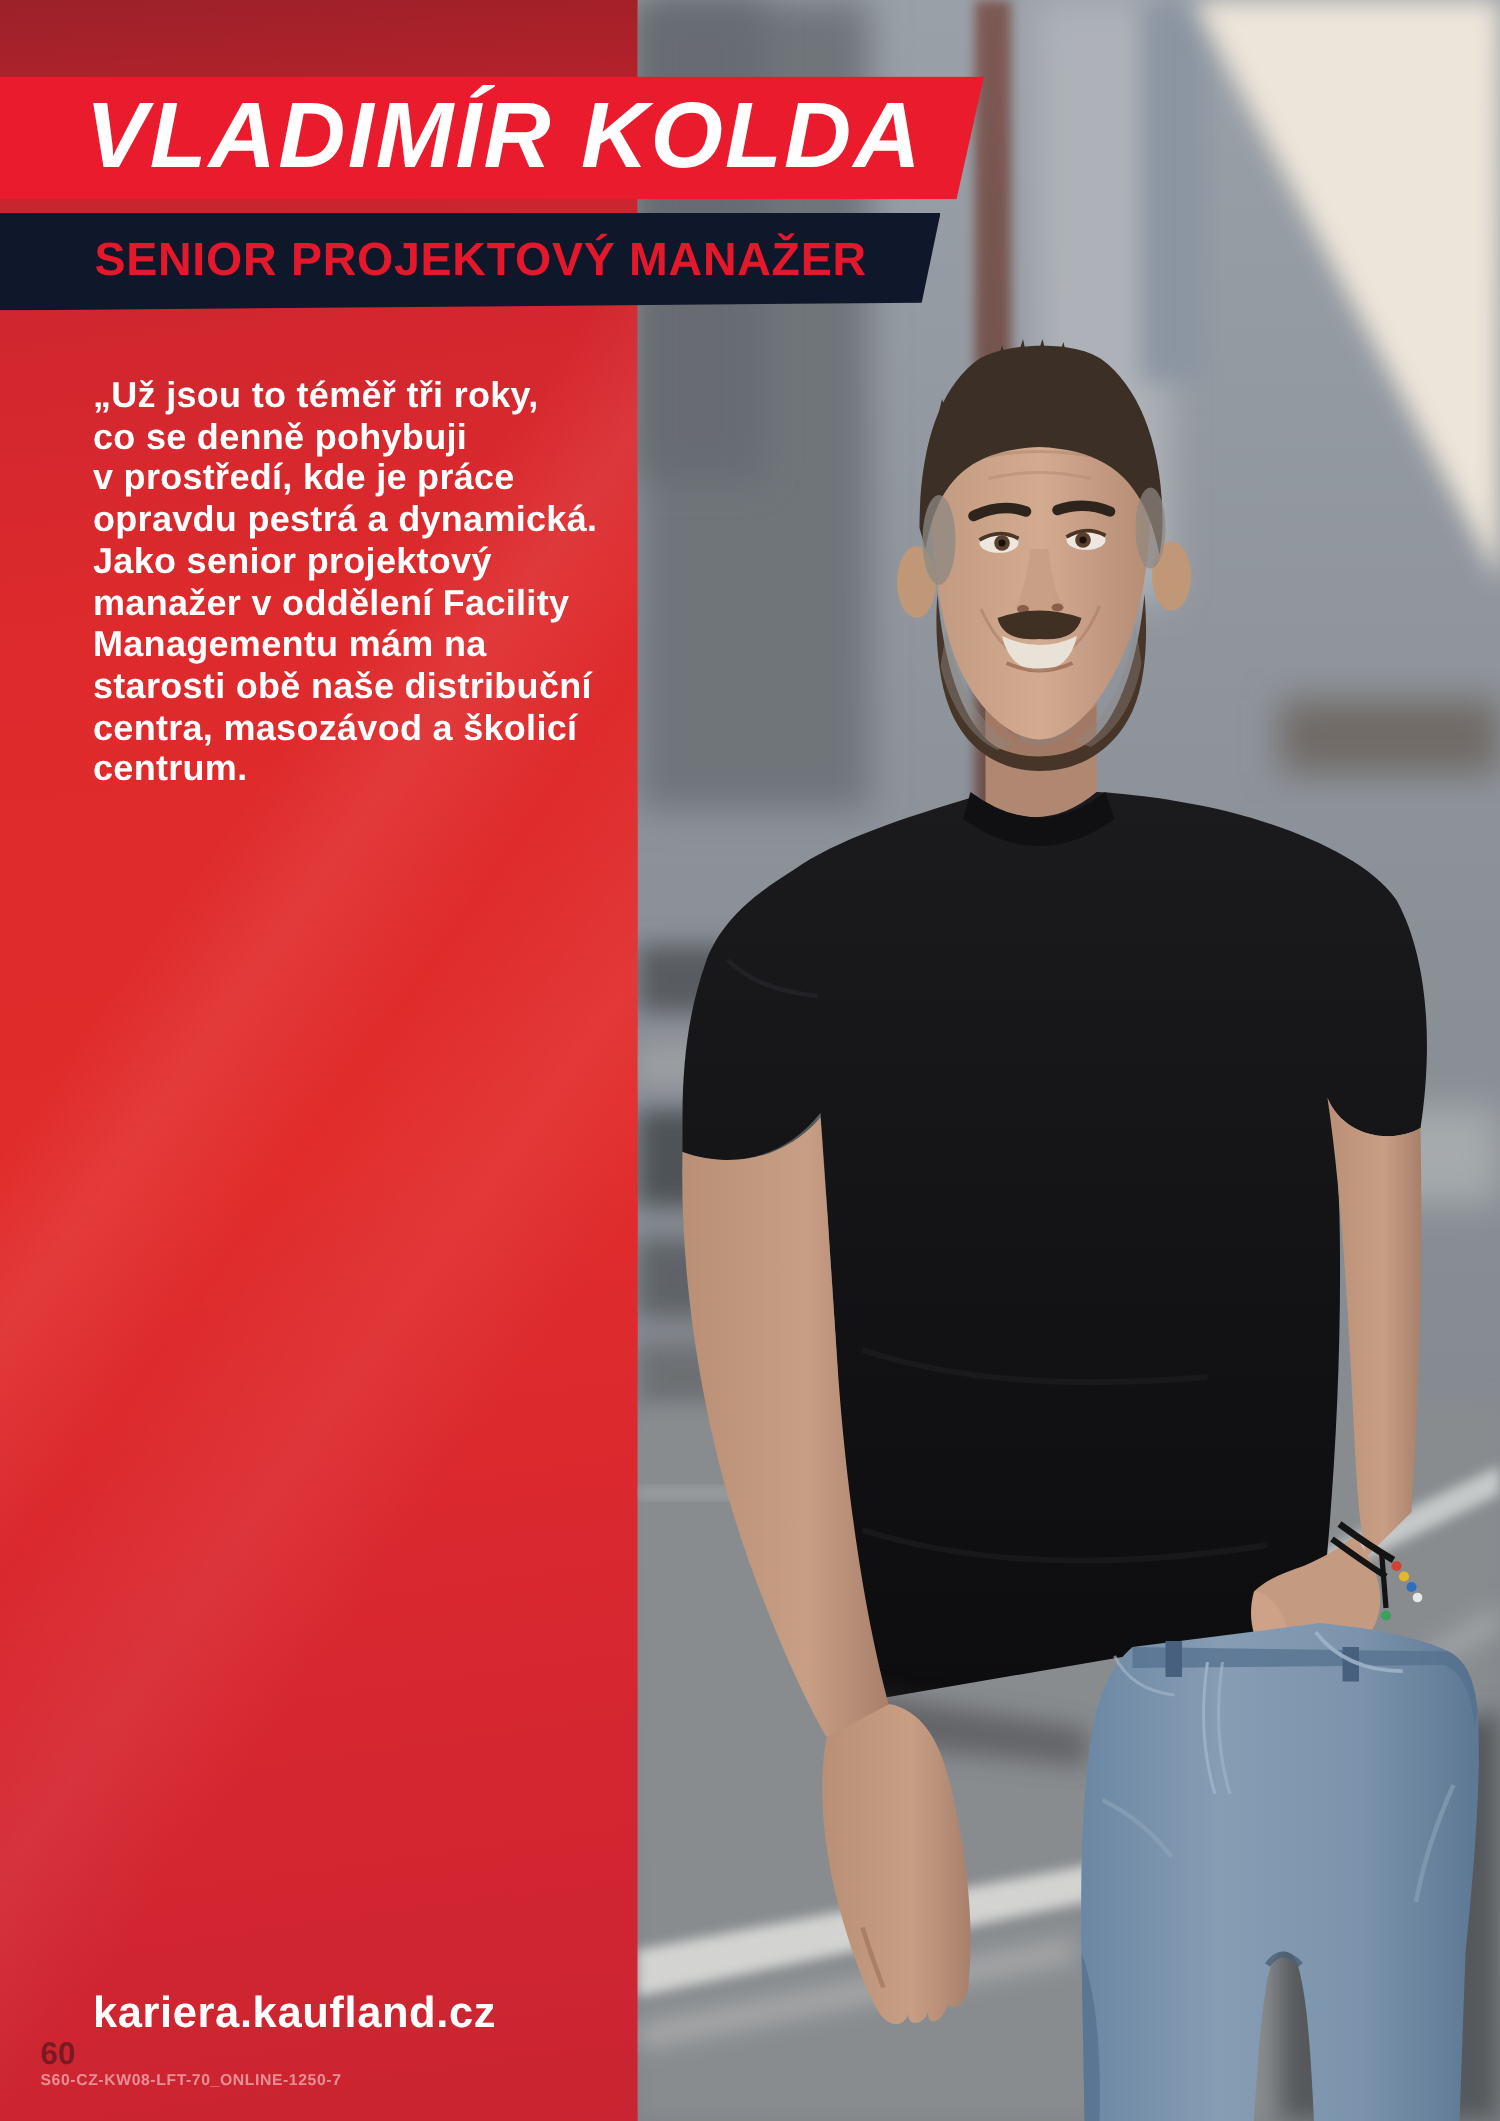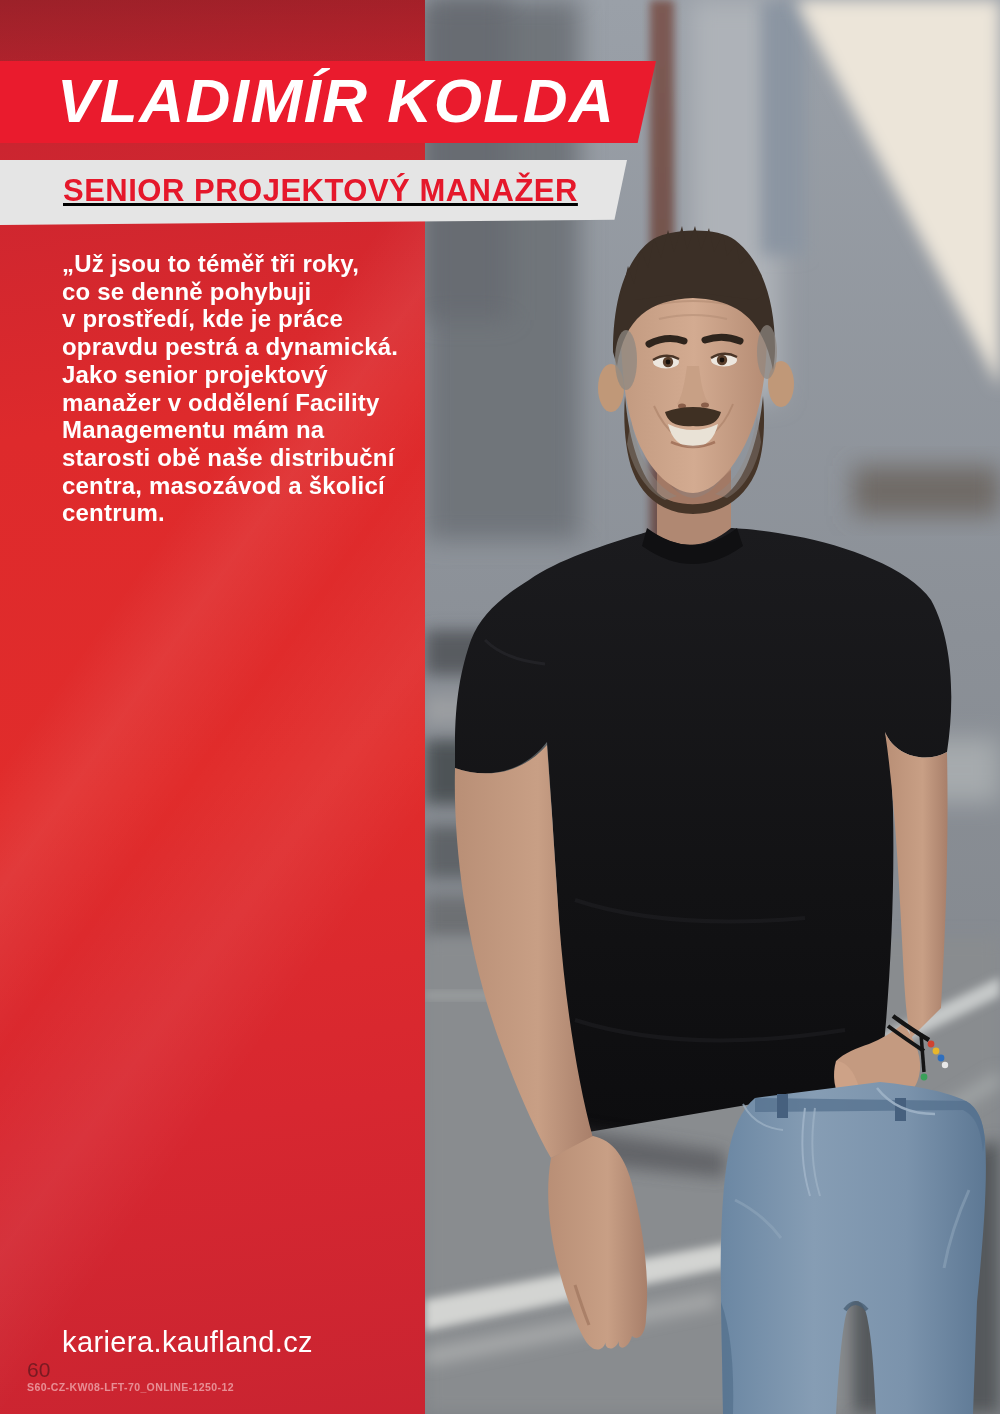--- a/index.html
+++ b/index.html
@@ -6,38 +6,38 @@
   #page{position:relative;width:1000px;height:1414px;overflow:hidden;
         font-family:"Liberation Sans","DejaVu Sans",sans-serif;background:#8d9197;}
   
   #panel{position:absolute;left:0;top:0;width:427px;height:1414px;
          background:linear-gradient(172deg,#b22731 0%,#cb2530 10%,#de2a2c 30%,#e12c2b 55%,#d72730 78%,#c92431 100%);}
   #panel::before{content:"";position:absolute;inset:0;
          background:linear-gradient(125deg,rgba(255,255,255,0) 38%,rgba(255,255,255,.07) 44%,rgba(255,255,255,0) 52%,rgba(255,255,255,.06) 62%,rgba(255,255,255,0) 70%);}
   #panel::after{content:"";position:absolute;left:0;top:0;right:0;height:150px;
          background:linear-gradient(180deg,rgba(40,0,0,.16),rgba(40,0,0,0));}
   
-  .ribbon-red{position:absolute;left:0;top:61px;width:656px;height:82px;z-index:5;
+  .ribbon-red{position:absolute;left:0;top:51px;width:656px;height:82px;z-index:5;
       background:var(--ribbon-red,#ea1b2d);
       clip-path:polygon(0 0,100% 0,97.2% 100%,0 100%);}
   .ribbon-red h1{margin:0;padding-left:57px;line-height:80px;font-size:62px;
       font-style:italic;font-weight:bold;color:#fff;letter-spacing:1.5px;white-space:nowrap;}
-  .ribbon-white{position:absolute;left:0;top:160px;width:627px;height:65px;z-index:5;
-      background:#e5e5e5;clip-path:polygon(0 0,100% 0,98% 92%,0 100%);text-decoration:underline;}
+  .ribbon-white{position:absolute;left:0;top:142px;width:627px;height:65px;z-index:5;
+      background:#0f172a;clip-path:polygon(0 0,100% 0,98% 92%,0 100%);}
   .ribbon-white h2{margin:0;padding-left:63px;line-height:62px;font-size:31px;
       font-weight:bold;color:var(--brand-red,#e5182b);letter-spacing:.5px;white-space:nowrap;}
   
   #quote{position:absolute;left:62px;top:250px;width:350px;z-index:4;color:#fff;}
   #quote p{margin:0 0 30px 0;font-size:24px;font-weight:bold;line-height:27.7px;
       letter-spacing:.2px;white-space:pre-line;}
   
   #website{position:absolute;left:62px;top:1326px;z-index:4;color:#fff;
-      font-size:29px;font-weight:normal;letter-spacing:.4px;text-decoration:none;}
+      font-size:29px;font-weight:bold;letter-spacing:.4px;text-decoration:none;}
   #pagenum{position:absolute;left:27px;top:1358px;z-index:4;
-      font-size:21px;font-weight:normal;color:rgba(45,18,22,.52);}
+      font-size:21px;font-weight:bold;color:rgba(45,18,22,.52);}
   #printcode{position:absolute;left:27px;top:1381px;z-index:4;
       font-size:10.5px;font-weight:bold;letter-spacing:.4px;color:rgba(255,228,230,.55);}
   
   #photo{position:absolute;left:425px;top:0;width:575px;height:1414px;}
 </style>
 </head>
 <body>
 
 <div id="page">
 
@@ -240,15 +240,15 @@
 Jako senior projektový
 manažer v oddělení Facility
 Managementu mám na
 starosti obě naše distribuční
 centra, masozávod a školicí
 centrum.</p>
   </div>
 
   <a id="website" href="#">kariera.kaufland.cz</a>
   <div id="pagenum">60</div>
-  <div id="printcode">S60-CZ-KW08-LFT-70_ONLINE-1250-12</div>
+  <div id="printcode">S60-CZ-KW08-LFT-70_ONLINE-1250-7</div>
 
 </div>
 
 </body></html>

